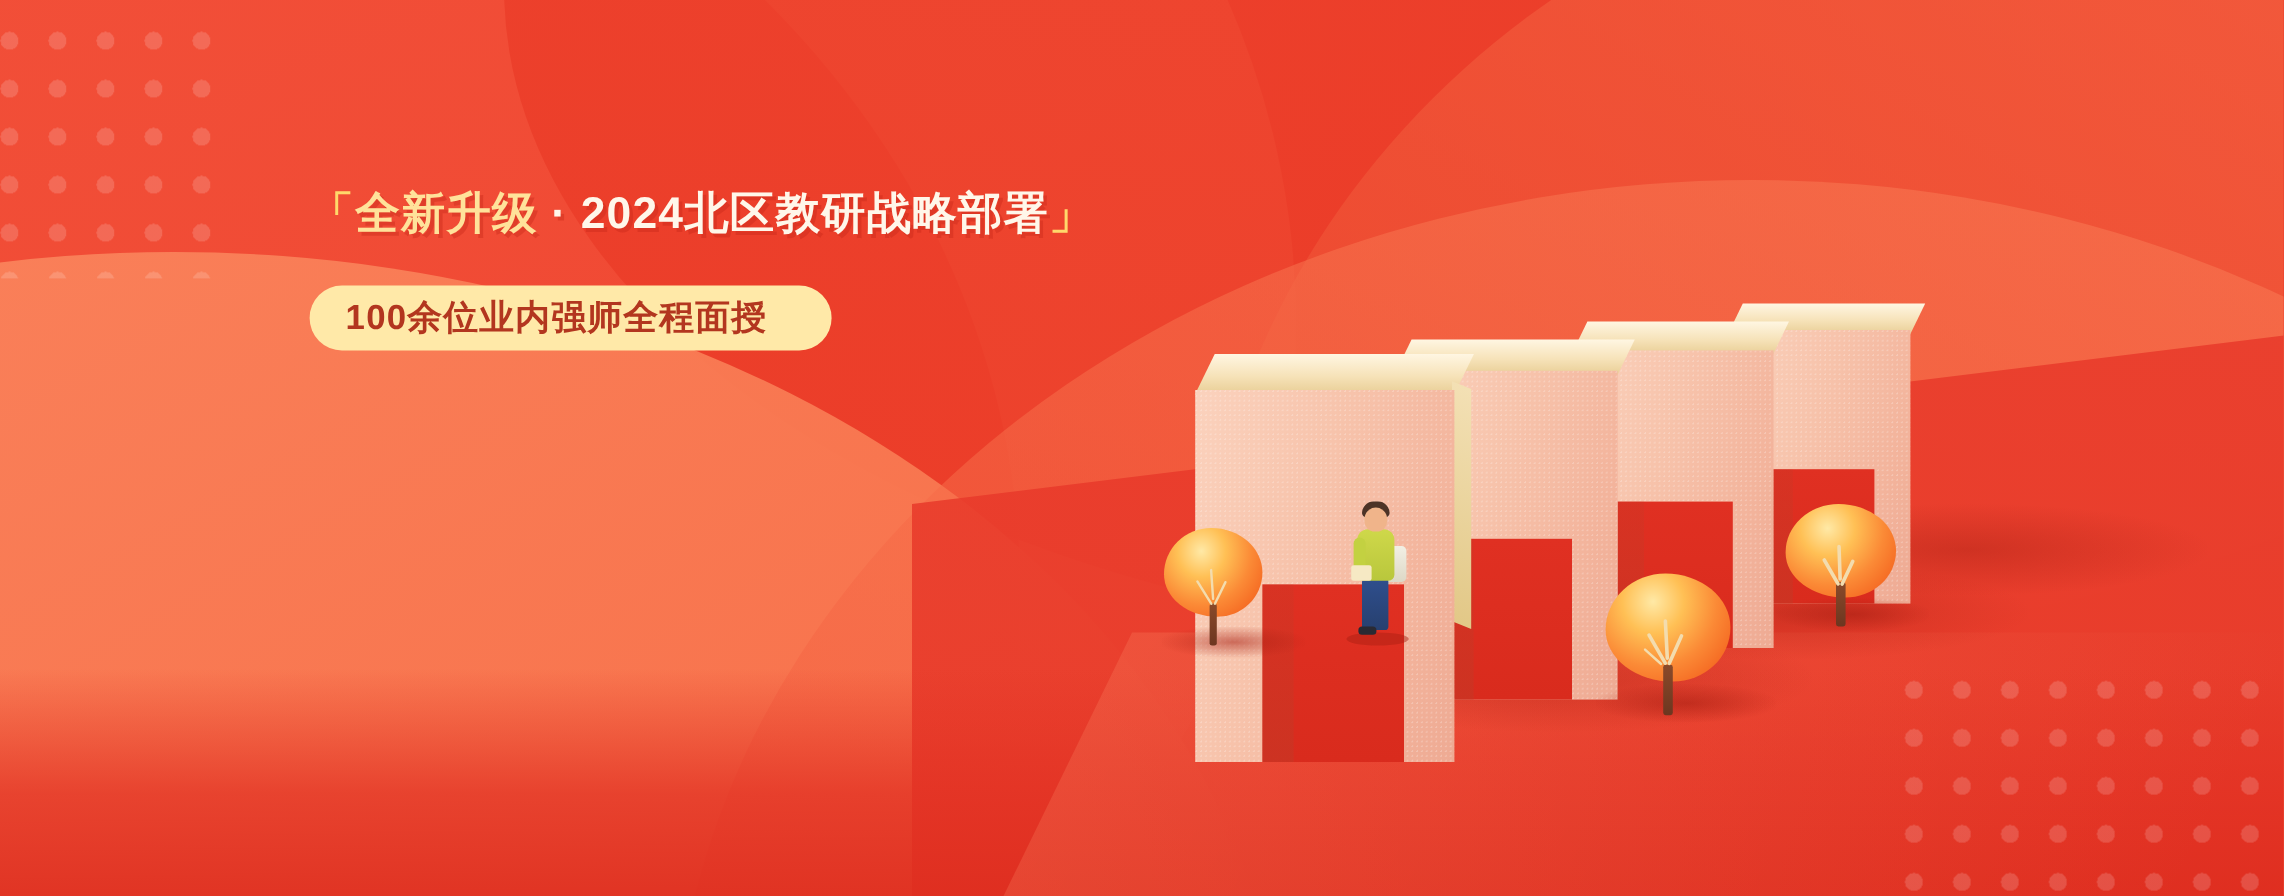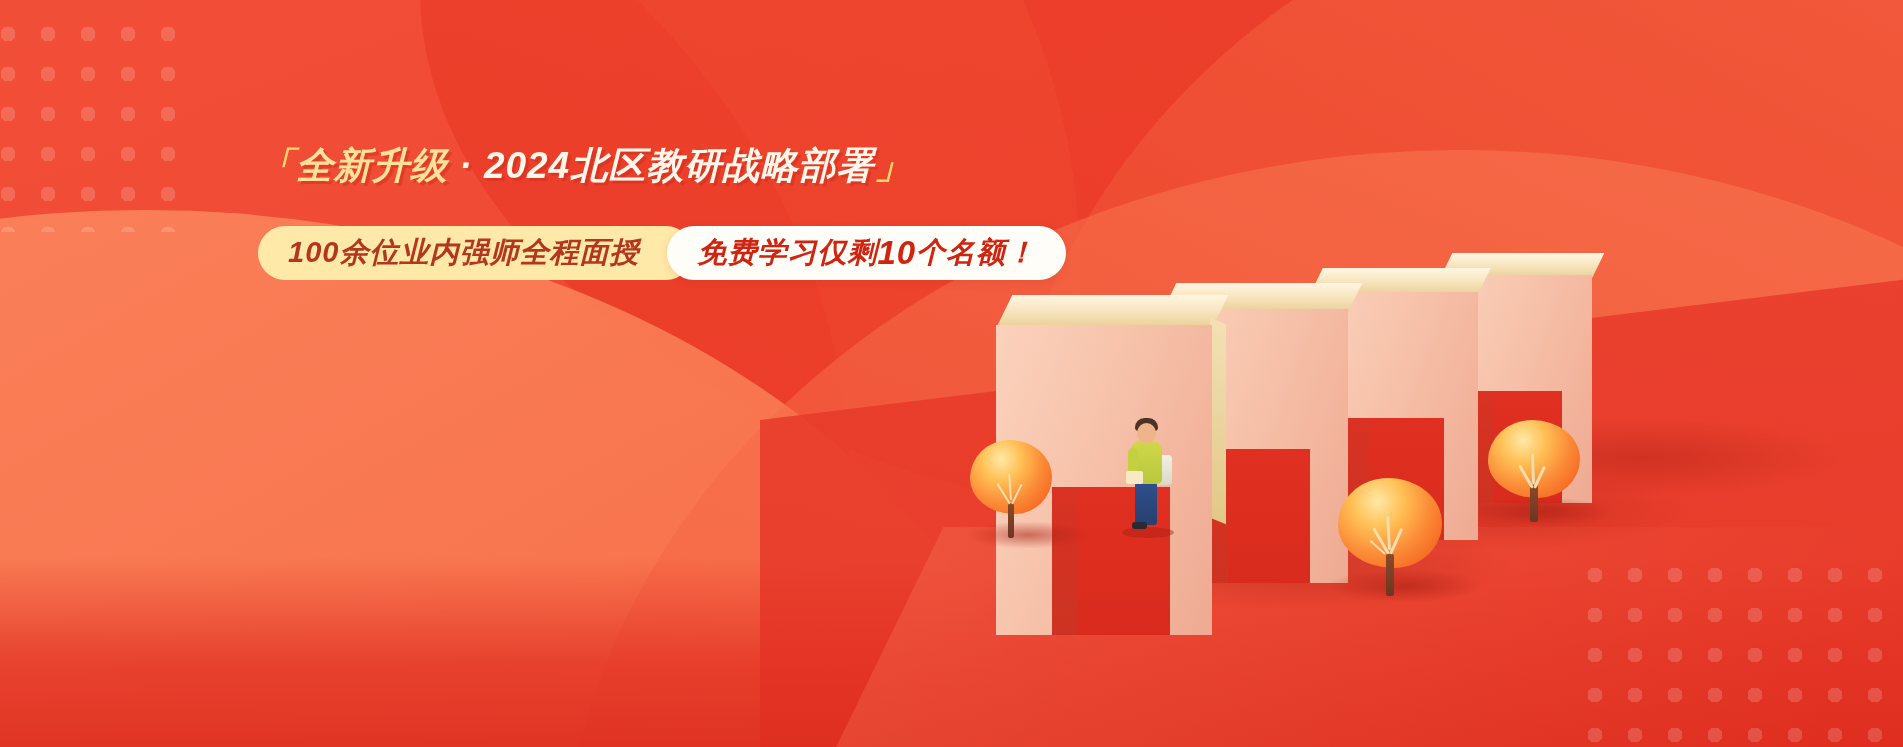--- a/index.html
+++ b/index.html
@@ -74,21 +74,21 @@
   
   .dots{
     position:absolute;
     background-image:radial-gradient(circle 7.5px at 12px 12px, rgba(255,255,255,.16) 99%, transparent 100%);
     background-size:40px 40px;
   }
   .dots-tl{left:-4px;top:22px;width:200px;height:210px;}
   .dots-br{right:0px;bottom:4px;width:320px;height:180px;}
 
   
-  .copy{position:absolute;left:258px;top:140px;width:840px;font-style:italic;}
+  .copy{position:absolute;left:258px;top:152px;width:840px;}
 
   .eyebrow{
     position:relative;height:52px;
     font-size:37px;font-weight:bold;letter-spacing:1px;
     color:#ffe08a;white-space:nowrap;line-height:52px;
   }
   .eyebrow .brk{color:#ffd86b;font-weight:bold;}
   .eyebrow .wm{
     color:#fff7ea;
     text-shadow:3px 3px 0 rgba(200,40,25,.40);
@@ -292,21 +292,16 @@
 
   <div class="copy">
 
     <div class="eyebrow">
       <span class="brk">「</span><span class="gold">全新升级</span><span class="wm">&nbsp;·&nbsp;</span><span class="wm">2024北区教研战略部署</span><span class="brk">」</span>
     </div>
 
 
     <div class="pills">
       <span class="pill pill-a">100余位业内强师全程面授</span>
-      <span class="pill pill-b">
-        <span>免费学习仅剩</span>
-          <span class="num">10</span>
-          <span>个名额！</span>
-      </span>
     </div>
 
   </div>
 </div>
 
 </body></html>

